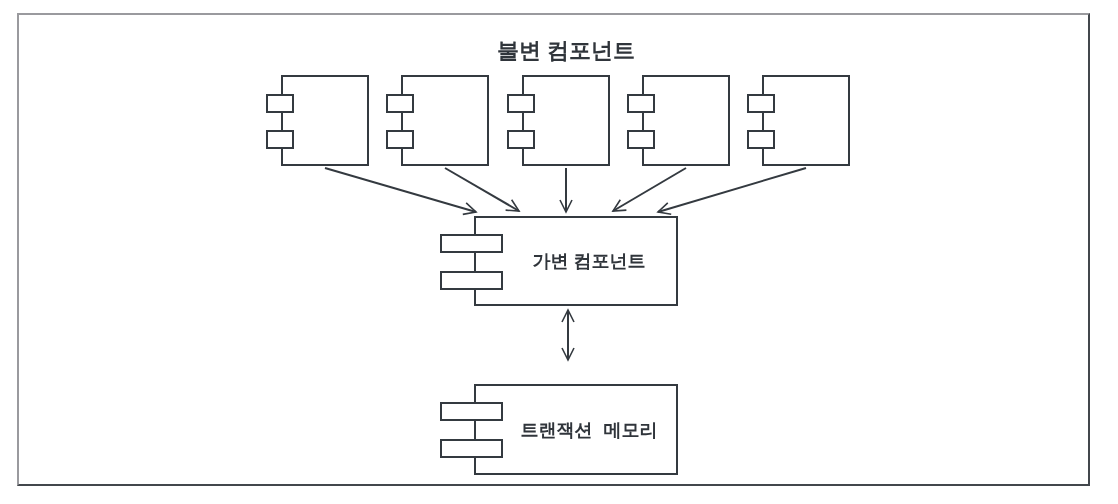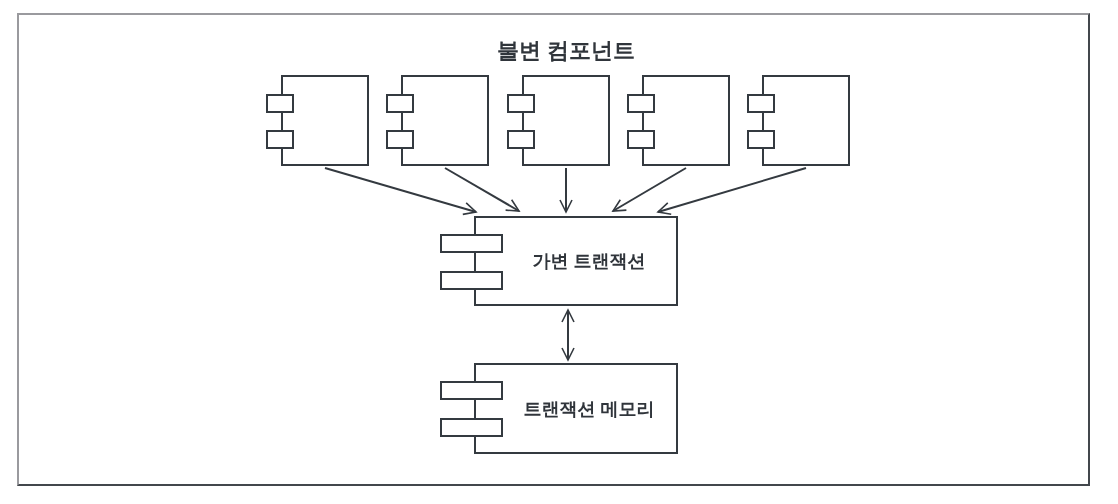--- a/index.html
+++ b/index.html
@@ -32,21 +32,21 @@
   .comp.small .tab.t1 { top:17px; }
   .comp.small .tab.t2 { top:53px; }
   .b1 { left:281px; } .b2 { left:401px; } .b3 { left:522px; }
   .b4 { left:642px; } .b5 { left:762px; }
 
   .comp.wide { left:474px; width:204px; }
   .comp.wide .tab { width:63px; height:19px; left:-36px; }
   .comp.wide .tab.t1 { top:16px; }
   .comp.wide .tab.t2 { top:53px; }
   .mutable { top:216px; height:90px; }
-  .memory  { top:363px; height:91px; }
+  .memory  { top:384px; height:91px;font-family:Liberation Mono, monospace; }
 
   .comp-label {
     position:absolute; inset:0; display:flex;
     align-items:center; justify-content:center;
     padding-left:26px; box-sizing:border-box;
     font-size:18px; font-weight:bold; color:#30353b;
     white-space:nowrap;
   }
   svg.edges { position:absolute; left:0; top:0; pointer-events:none; }
 </style>
@@ -74,21 +74,21 @@
   <span class="tab t2"></span>
 </div>
 <div class="comp small b5">
   <span class="tab t1"></span>
   <span class="tab t2"></span>
 </div>
 
 <div class="comp wide mutable">
   <span class="tab t1"></span>
   <span class="tab t2"></span>
-  <div class="comp-label">가변 트랜잭션</div>
+  <div class="comp-label">가변 컴포넌트</div>
 </div>
 
 <div class="comp wide memory">
   <span class="tab t1"></span>
   <span class="tab t2"></span>
   <div class="comp-label">트랜잭션 메모리</div>
 </div>
 
 <svg class="edges" width="1118" height="504" viewBox="0 0 1118 504">
   <defs>

